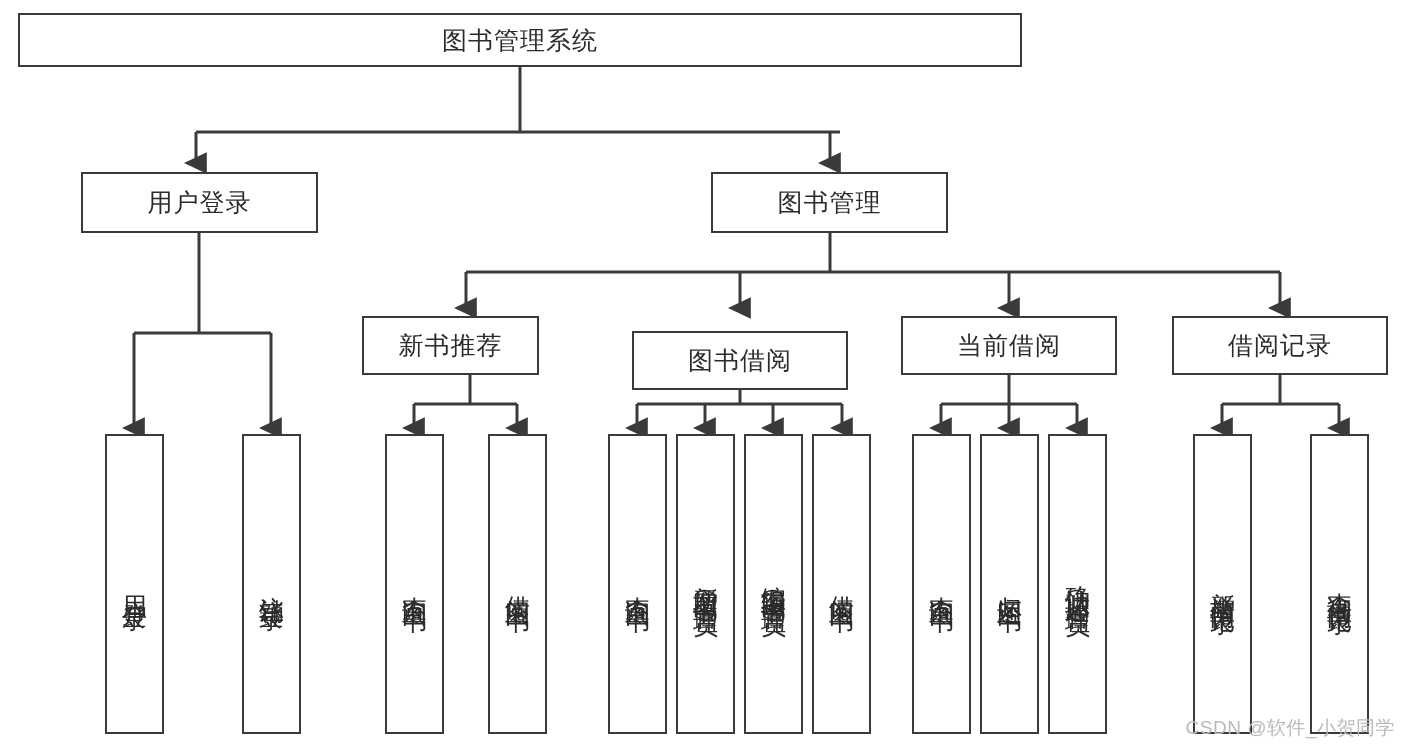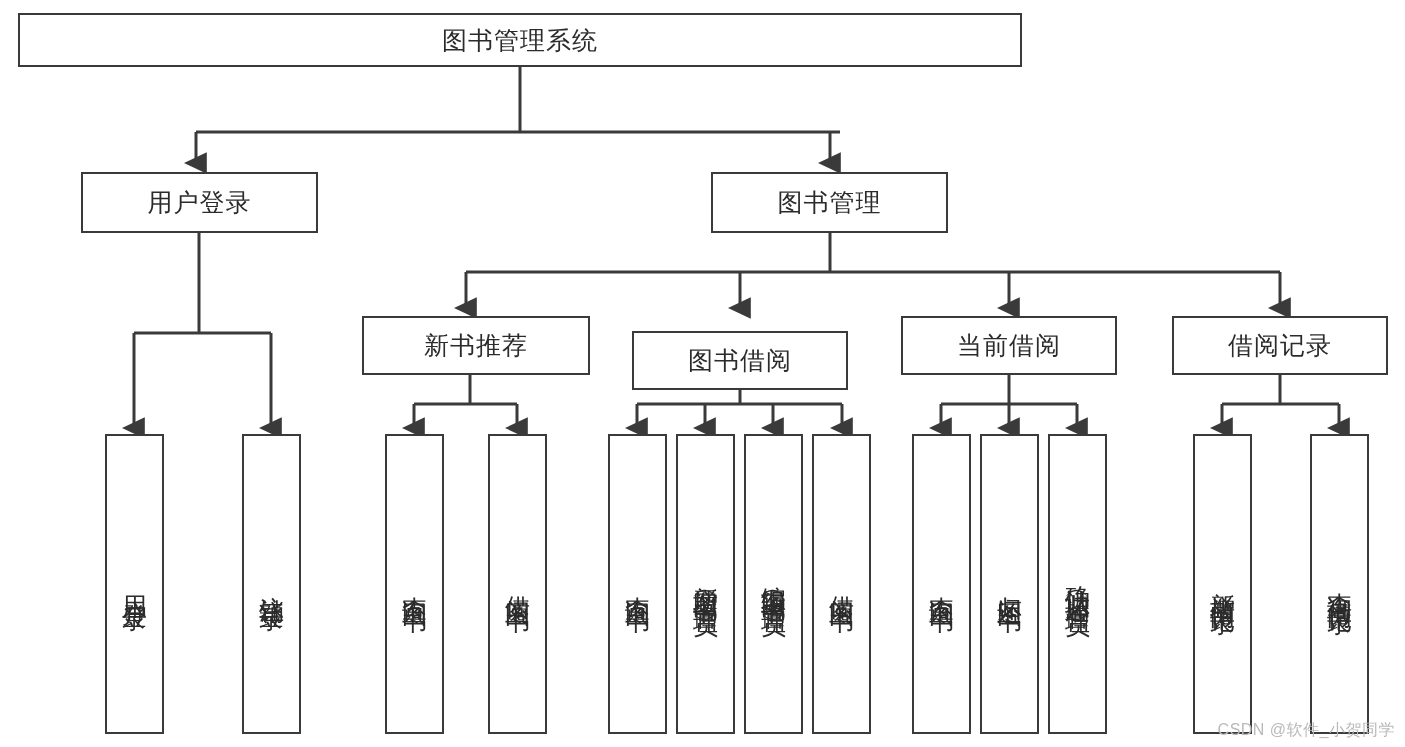--- a/index.html
+++ b/index.html
@@ -45,21 +45,21 @@
     line-height:1.15;
     letter-spacing:4px;
     white-space:pre;
     text-align:center;
   }
 
   .watermark{
     position:absolute;
     right:10px;
     bottom:6px;
-    font-size:16px;
+    font-size:19px;
     color:#b9b9b9;
     letter-spacing:0.5px;
     white-space:nowrap;
     pointer-events:none;
   }
 </style>
 </head>
 <body>
 
 <div id="canvas">
@@ -118,21 +118,21 @@
     <span class="lbl">图书管理系统</span>
   </div>
 
   <div class="node h" style="left:81px;top:172px;width:237px;height:61px;">
     <span class="lbl">用户登录</span>
   </div>
   <div class="node h" style="left:711px;top:172px;width:237px;height:61px;justify-content:center;">
     <span class="lbl">图书管理</span>
   </div>
 
-  <div class="node h" style="left:362px;top:316px;width:228px;height:59px;">
+  <div class="node h" style="left:362px;top:316px;width:177px;height:59px;">
     <span class="lbl">新书推荐</span>
   </div>
   <div class="node h" style="left:632px;top:331px;width:216px;height:59px;">
     <span class="lbl">图书借阅</span>
   </div>
   <div class="node h" style="left:1172px;top:316px;width:216px;height:59px;">
     <span class="lbl">借阅记录</span>
   </div>
   <div class="node h" style="left:901px;top:316px;width:216px;height:59px;">
     <span class="lbl">当前借阅</span>

